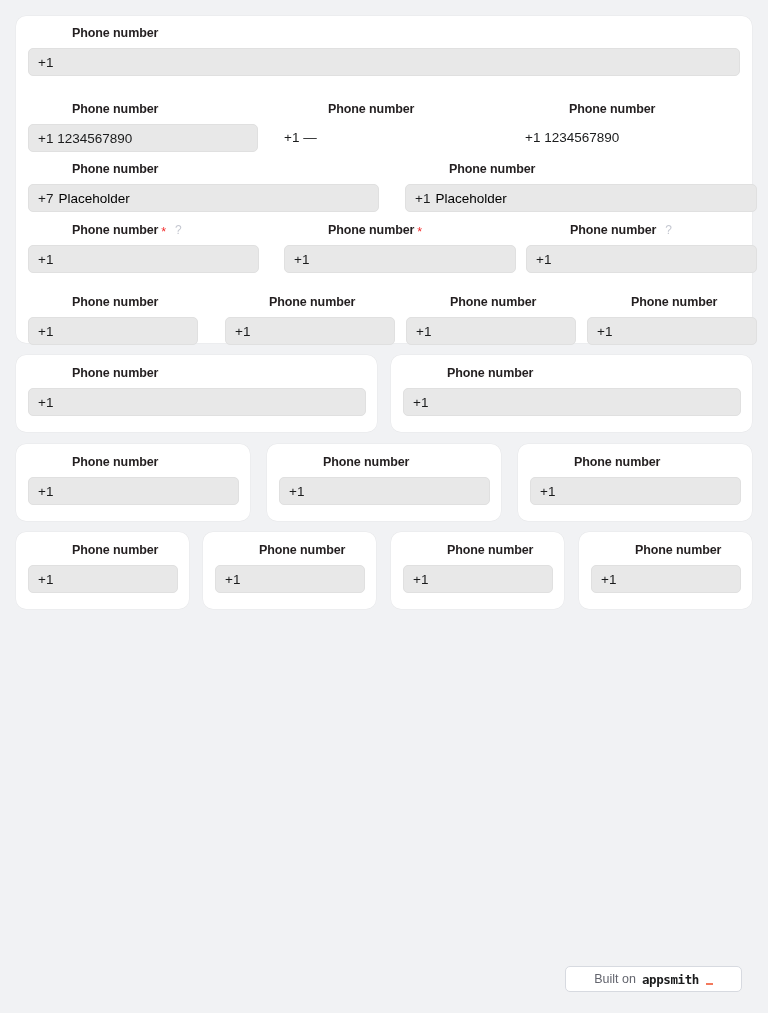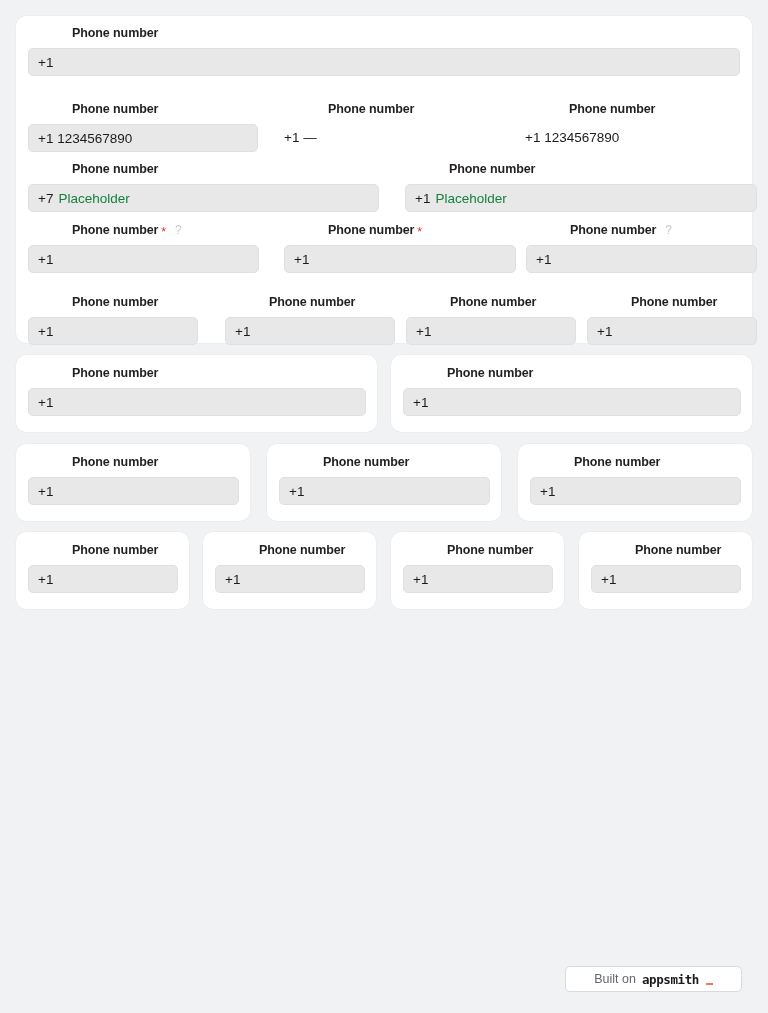--- a/index.html
+++ b/index.html
@@ -75,21 +75,21 @@
     display: flex;
     align-items: center;
     padding: 0 9px;
     font-size: 13.5px;
     color: #1b1c1d;
     overflow: hidden;
     white-space: nowrap;
   }
 
   .input .ph {
-    color: #15803d;
+    color: #000000;
     margin-left: 5px;
   }
 
   
   .readonly {
     margin-top: 10px;
     height: 20px;
     display: flex;
     align-items: center;
     font-size: 13.5px;

